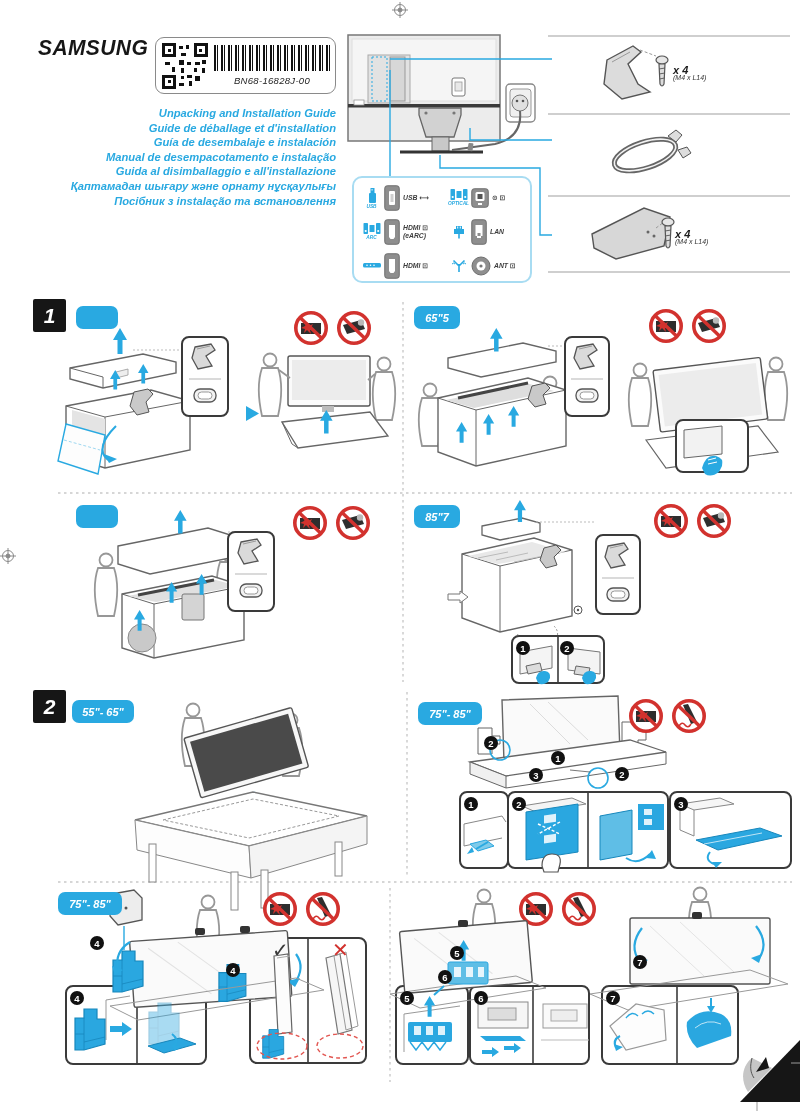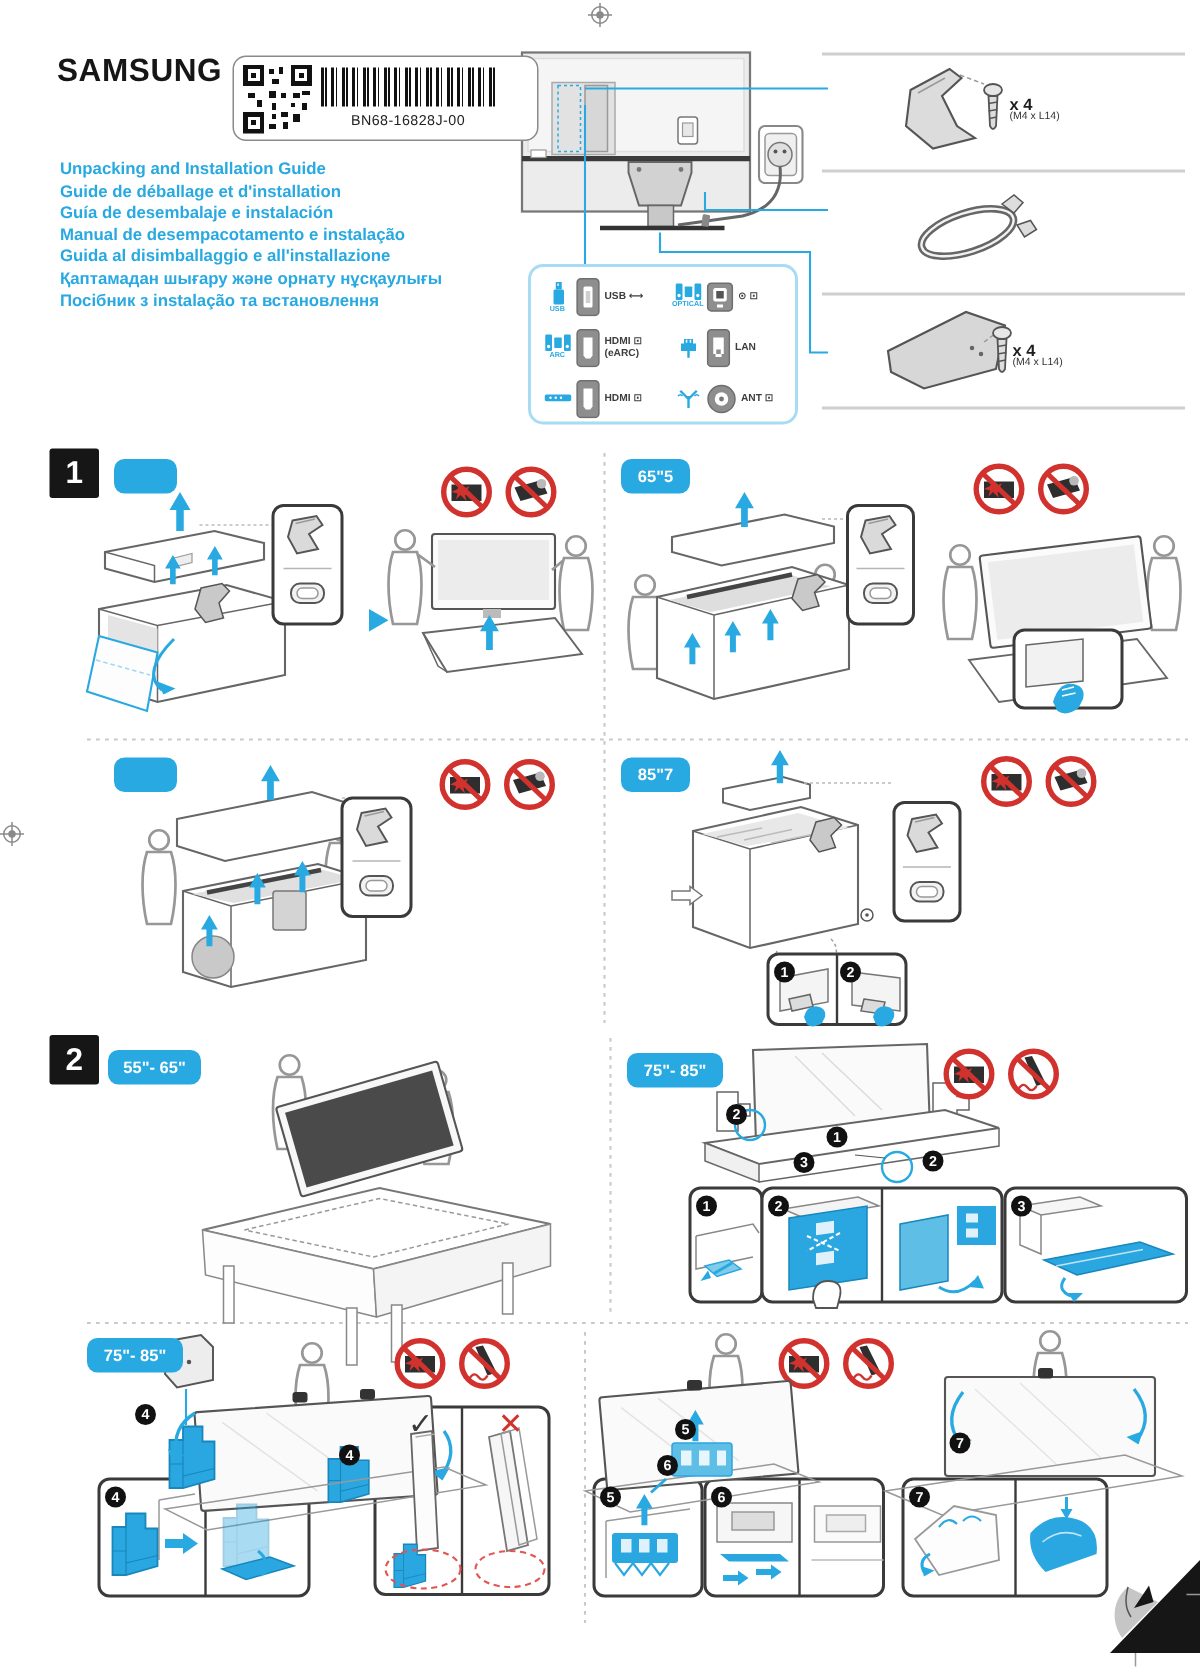--- a/index.html
+++ b/index.html
@@ -1,25 +1,25 @@
 <!DOCTYPE html>
 <html><head>
 <meta charset="utf-8">
 <style>
   html,body{margin:0;padding:0;background:#fff;}
   body{font-family:"Liberation Sans","DejaVu Sans",sans-serif;}
   #page{position:relative;width:802px;height:1116px;background:#fff;overflow:hidden;}
   .abs{position:absolute;}
   #art{position:absolute;left:0;top:0;z-index:1;}
-  .ovl{position:absolute;z-index:3;}
+  .ovl{position:absolute;z-index:3;font-style:italic;}
   .logo{font-size:21px;font-weight:800;letter-spacing:.4px;color:#161616;transform:scaleY(1.02);}
   .lbox{border:1.6px solid #8a8a8a;border-radius:9px;background:#fff;box-sizing:border-box;}
   .barcode{background:repeating-linear-gradient(90deg,#111 0 2px,#fff 2px 3px,#111 3px 4px,#fff 4px 7px,#111 7px 9px,#fff 9px 10px,#111 10px 11px,#fff 11px 14px);}
   .pnum{font-size:9.5px;color:#222;text-align:center;letter-spacing:.3px;}
-  .titles{width:296px;color:#29A9E1;font-weight:bold;font-size:11.2px;line-height:14.6px;}
+  .titles{width:296px;text-align:right;color:#29A9E1;font-weight:bold;font-size:11.2px;line-height:14.6px;}
   .badge{background:#29A9E1;color:#fff;font-weight:bold;font-size:11px;border-radius:7px;display:flex;align-items:center;justify-content:center;white-space:nowrap;}
   .sq{width:33px;height:33px;background:#161616;color:#fff;font-size:21px;font-weight:bold;display:flex;align-items:center;justify-content:center;border-radius:2px;}
   .stepc{width:14px;height:14px;background:#111;color:#fff;border-radius:50%;font-size:9.5px;font-weight:bold;display:flex;align-items:center;justify-content:center;z-index:4;position:absolute;}
   .ptable{width:180px;height:107px;border:2px solid #A8DCF2;border-radius:10px;background:#fff;box-sizing:border-box;}
   .pcell{position:absolute;height:33px;display:flex;align-items:center;}
   .cL{left:5px;width:84px;}
   .cR{left:92px;width:84px;}
   .iconwrap{width:25px;display:flex;flex-direction:column;align-items:center;justify-content:center;flex:none;}
   .psub{font-size:4.8px;font-weight:bold;color:#29A9E1;text-align:center;line-height:5.5px;}
   .plabel{font-size:6.8px;font-weight:bold;color:#3d3d3d;line-height:8px;margin-left:3px;}
@@ -537,21 +537,21 @@
   <path d="M752,1058 C742,1066 740,1080 748,1092 L772,1068 Z" fill="#c6c6c6"></path>
   <path d="M752,1058 C750,1066 750,1072 754,1078" fill="none" stroke="#555" stroke-width="1"></path>
   <path d="M756,1072 l10,-15 3,11 z" fill="#161616"></path>
   <line x1="800" y1="1063" x2="791" y2="1063" stroke="#999" stroke-width="1"></line>
   <line x1="757" y1="1102" x2="757" y2="1111" stroke="#999" stroke-width="1"></line>
 </g>
 </svg>
 
 <div class="ovl logo" style="left:38px;top:36px;">SAMSUNG</div>
 
-<div class="ovl lbox" style="left:155px;top:37px;width:204px;height:57px;">
+<div class="ovl lbox" style="left:155px;top:37px;width:181px;height:57px;">
   <svg style="position:absolute;left:6px;top:5px;" width="46" height="46" viewBox="0 0 29 29" shape-rendering="crispEdges">
     <rect width="29" height="29" fill="#fff"></rect>
     <path fill="#111" d="M0,0h9v9h-9z M20,0h9v9h-9z M0,20h9v9h-9z"></path>
     <path fill="#fff" d="M2,2h5v5h-5z M22,2h5v5h-5z M2,22h5v5h-5z"></path>
     <path fill="#111" d="M3.5,3.5h2v2h-2z M23.5,3.5h2v2h-2z M3.5,23.5h2v2h-2z M11,2h2v2h-2z M15,1h2v3h-2z M12,6h3v2h-3z M11,11h3v3h-3z M16,12h2v2h-2z M21,12h3v2h-3z M12,16h2v3h-2z M2,12h3v2h-3z M6,15h2v3h-2z M12,21h2v2h-2z M16,20h3v2h-3z M21,21h3v3h-3z M25,16h2v3h-2z M20,16h2v2h-2z M11,25h3v2h-3z M17,24h2v3h-2z M25,11h3v2h-3z"></path>
   </svg>
   <div class="abs barcode" style="left:58px;top:7px;width:116px;height:26px;"></div>
   <div class="abs pnum" style="left:58px;top:37px;width:116px;">BN68-16828J-00</div>
 </div>
 

